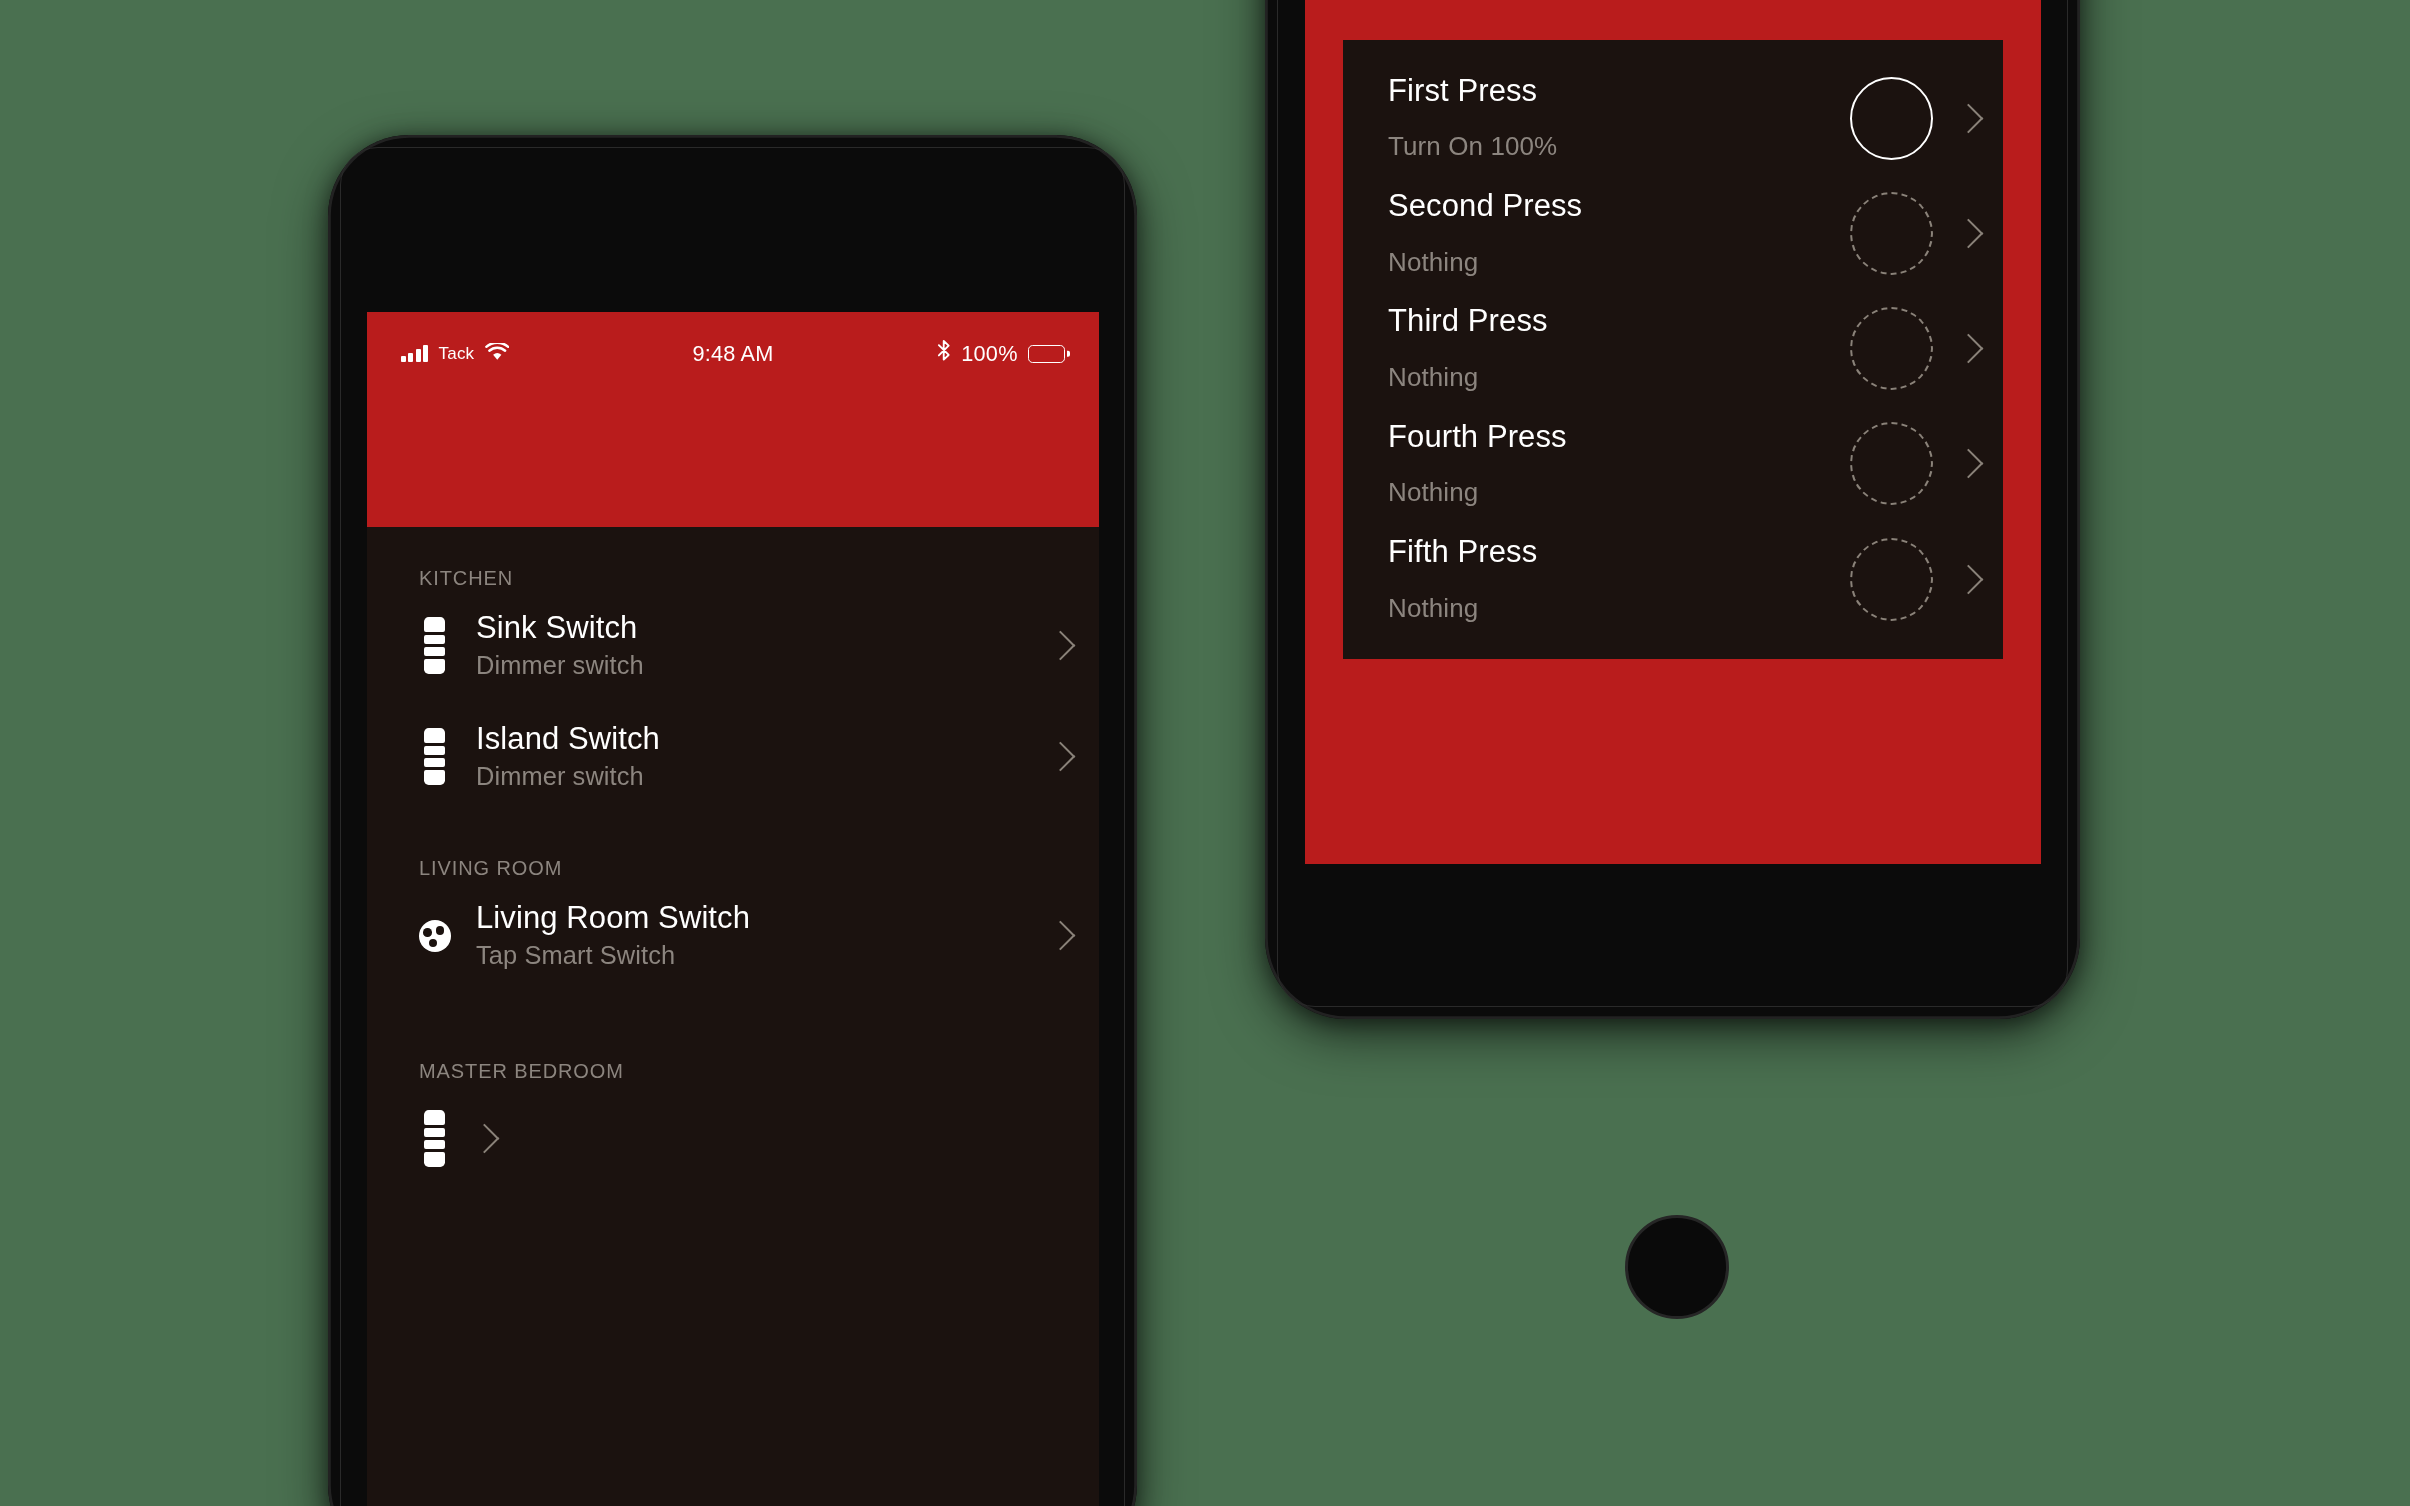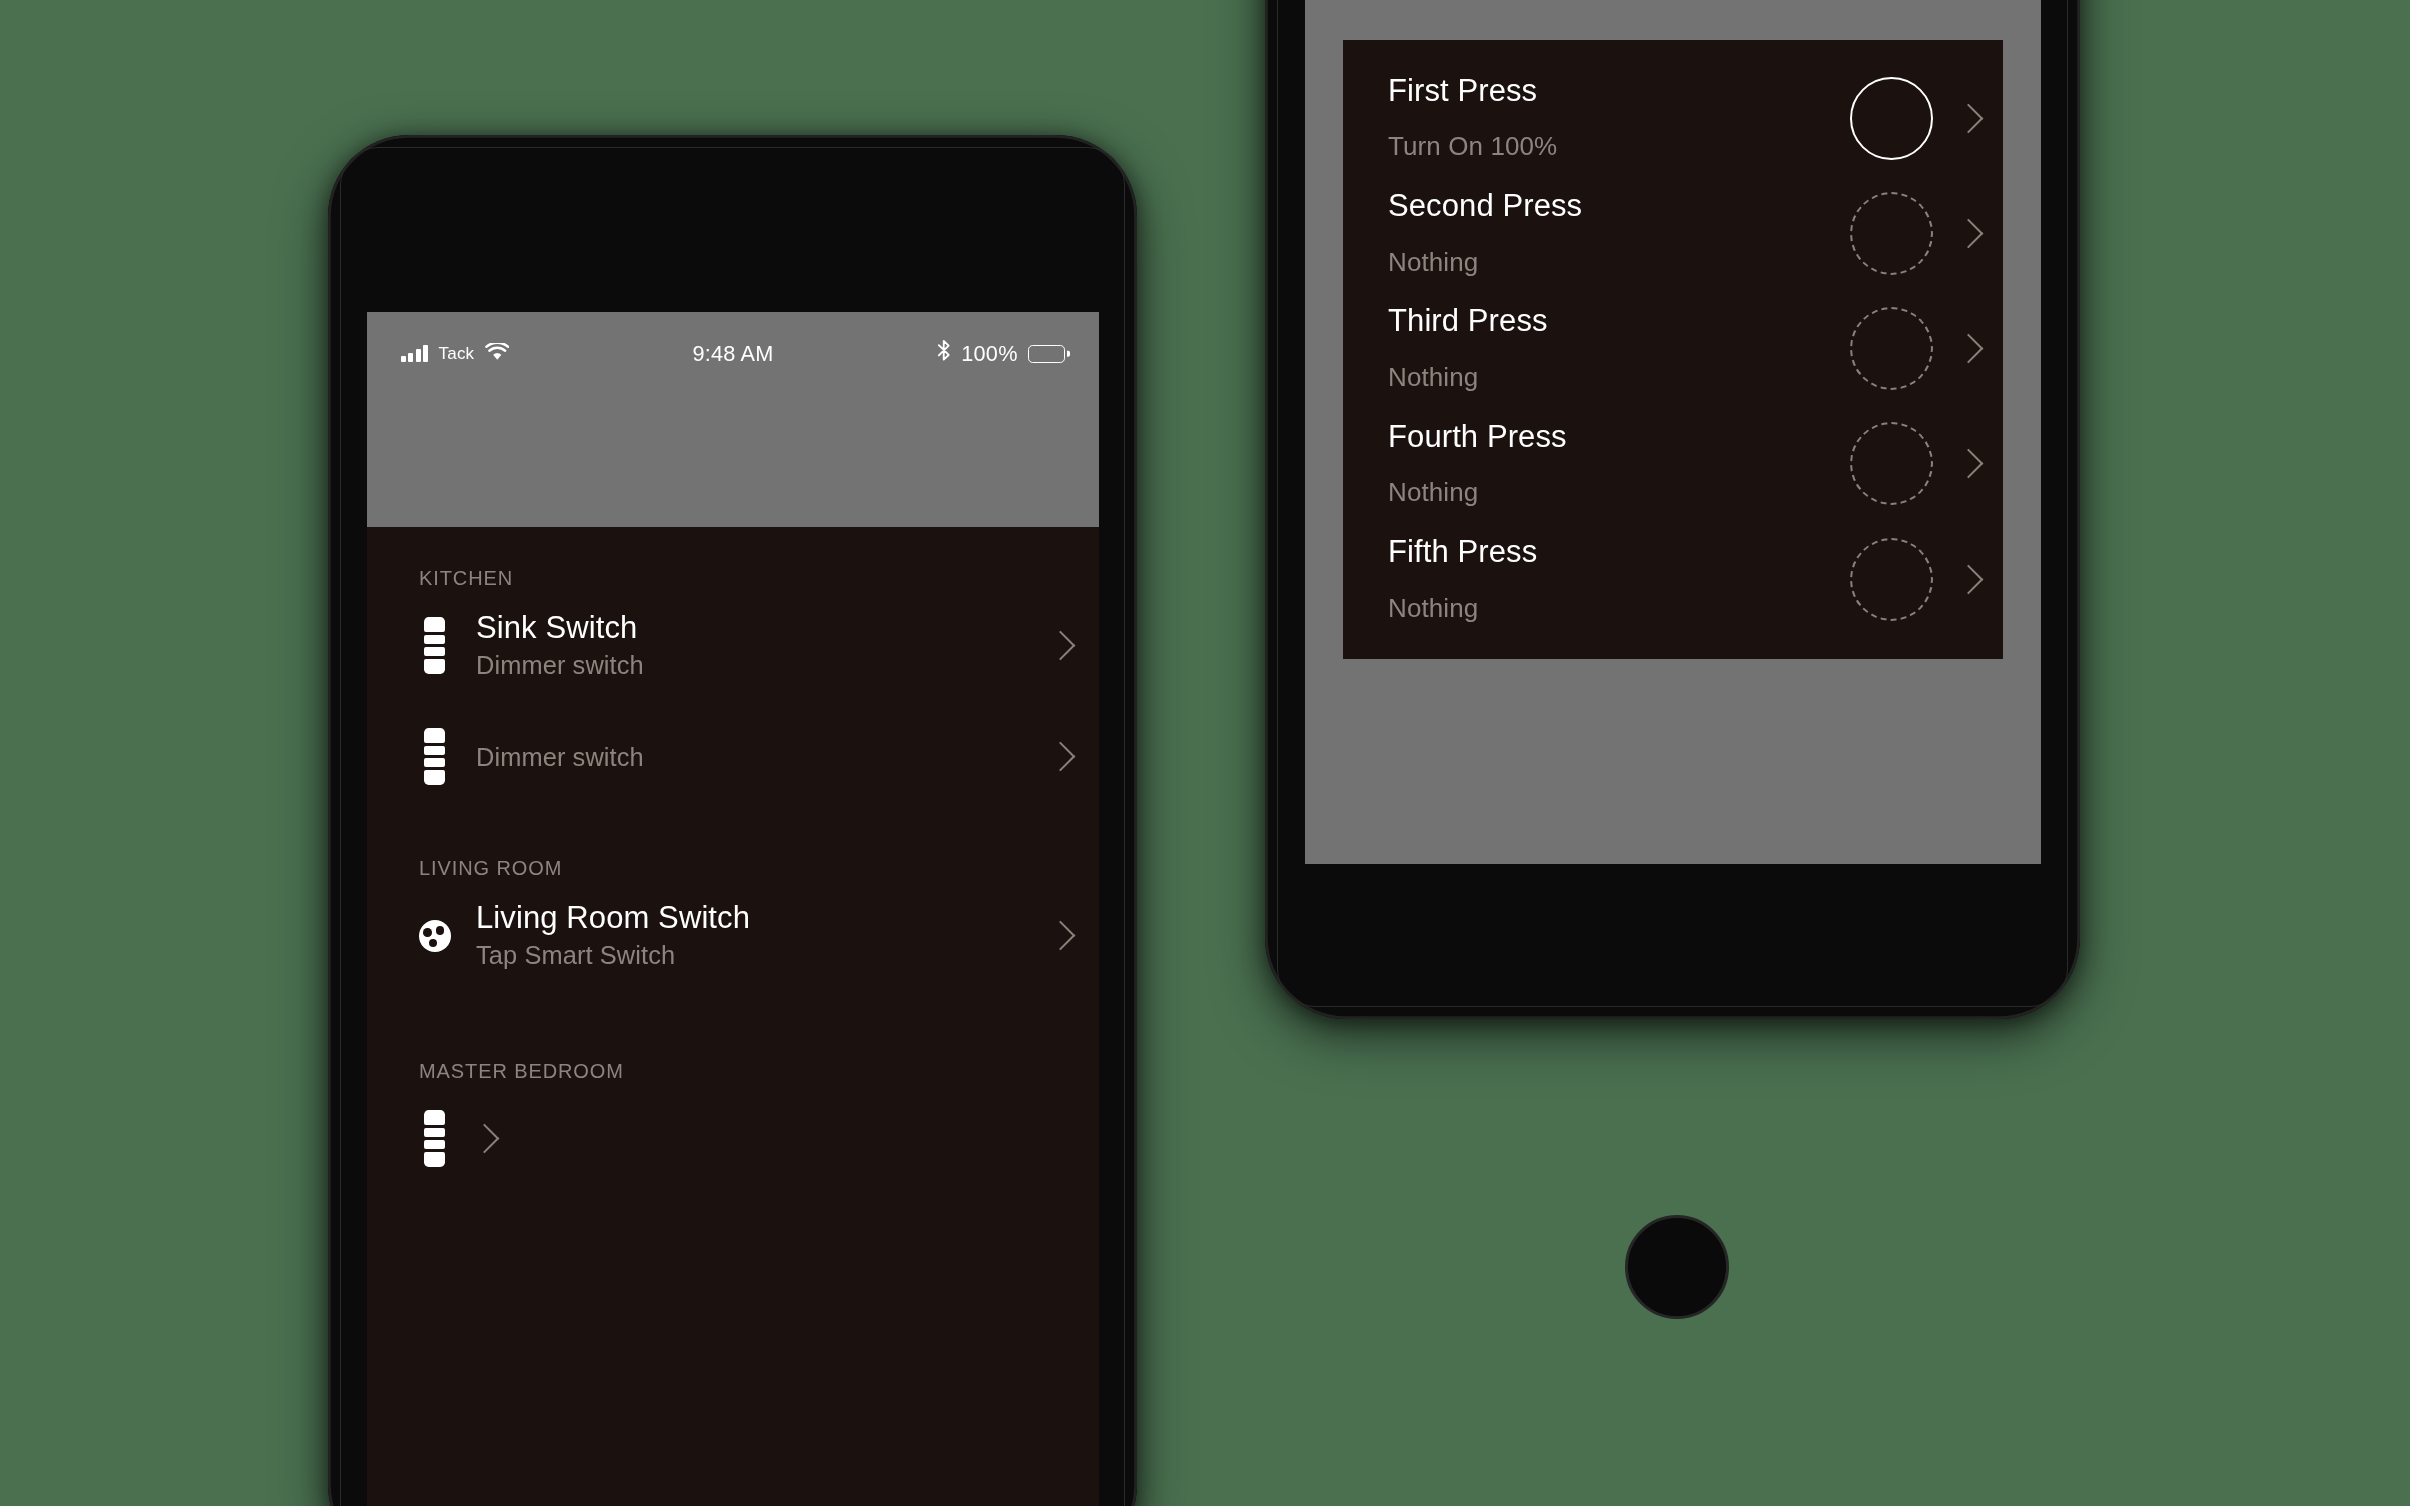--- a/index.html
+++ b/index.html
@@ -28,21 +28,21 @@
   }
   .phone .bezel-ring {
     position: absolute;
     inset: 12.2px;
     border: 1.9px solid #2a2a2a;
     border-radius: 38px;
     pointer-events: none;
   }
   .screen {
     position: absolute;
-    background: #737373;
+    background: #b91c1c;
     overflow: hidden;
   }
 
   
   #phone-left {
     left: 328px;
     top: 135px;
     width: 809px;
     height: 1431px;
     border-radius: 81px;
@@ -381,20 +381,21 @@
       <div class="row">
         <div class="row-icon">
           <span class="ic-dimmer">
               <span></span>
               <span></span>
               <span></span>
               <span></span>
             </span>
         </div>
         <div class="row-text">
+          <div class="row-title">Island Switch</div>
           <div class="row-sub">Dimmer switch</div>
         </div>
         <span class="chev-right"></span>
       </div>
 
       <div class="section-label" style="margin-top:45px">LIVING ROOM</div>
       <div class="row">
         <div class="row-icon">
           <span class="ic-tap">
               <i></i>

